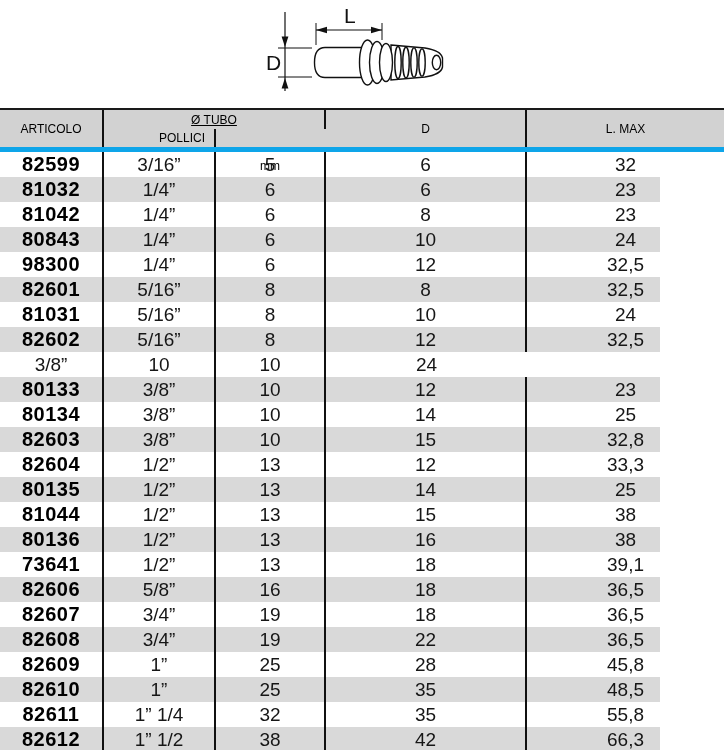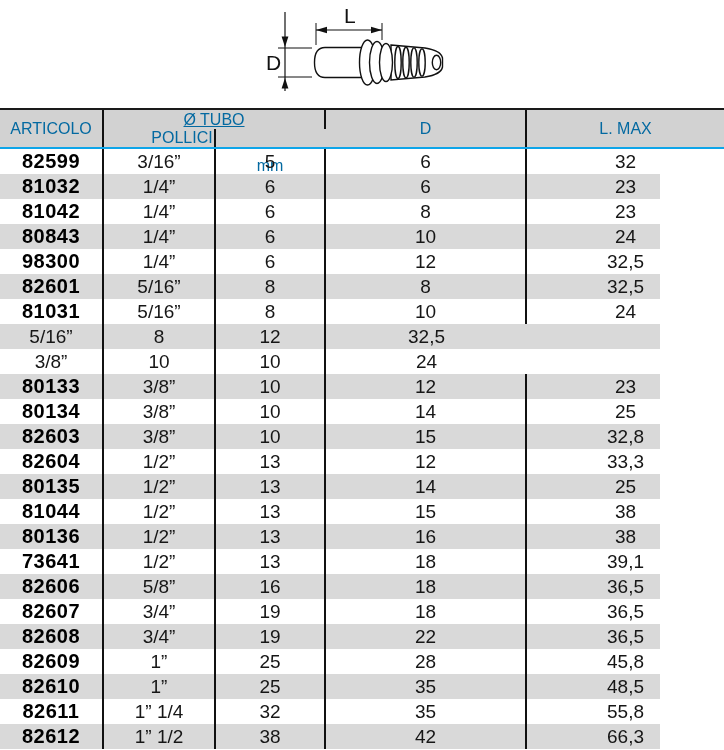--- a/index.html
+++ b/index.html
@@ -13,23 +13,23 @@
   .drawing svg{position:absolute;left:250px;top:0;}
   .dim-label{font-family:"Liberation Sans","DejaVu Sans",sans-serif;font-size:21px;fill:#111;}
   
   .table{position:absolute;left:0;top:108px;width:724px;}
   .thead{
     display:grid;
     grid-template-columns:104px 112px 110px 201px 197px;
     grid-template-rows:19px 18px;
     background:#d2d2d2;
     border-top:2px solid #1a1a1a;
-    border-bottom:2px solid #0ea5e9;
+    border-bottom:5px solid #0ea5e9;
     box-sizing:border-box;
-    color:#0369a1;font-size:16px;
+    color:#000000;font-size:12px;
   }
   .thead > div{display:flex;align-items:center;justify-content:center;box-sizing:border-box;}
   .h-articolo{grid-column:1;grid-row:1/3;border-right:2px solid #111;}
   .h-tubo{grid-column:2/4;grid-row:1;border-right:2px solid #111;text-decoration:underline;}
   .h-pollici{grid-column:2;grid-row:2;border-right:2px solid #111;padding-left:46px;}
   .h-mm{grid-column:3;grid-row:2;border-right:2px solid #111;margin-top:37px;}
   .h-d{grid-column:4;grid-row:1/3;border-right:2px solid #111;}
   .h-lmax{grid-column:5;grid-row:1/3;}
   .tbody{width:660px;}
   .row{
@@ -138,20 +138,21 @@
         <div class="cell last">32,5</div>
       </div>
       <div class="row">
         <div class="cell articolo">81031</div>
         <div class="cell">5/16”</div>
         <div class="cell">8</div>
         <div class="cell">10</div>
         <div class="cell last">24</div>
       </div>
       <div class="row">
+        <div class="cell articolo">82602</div>
         <div class="cell">5/16”</div>
         <div class="cell">8</div>
         <div class="cell">12</div>
         <div class="cell last">32,5</div>
       </div>
       <div class="row">
         <div class="cell">3/8”</div>
         <div class="cell">10</div>
         <div class="cell">10</div>
         <div class="cell last">24</div>

